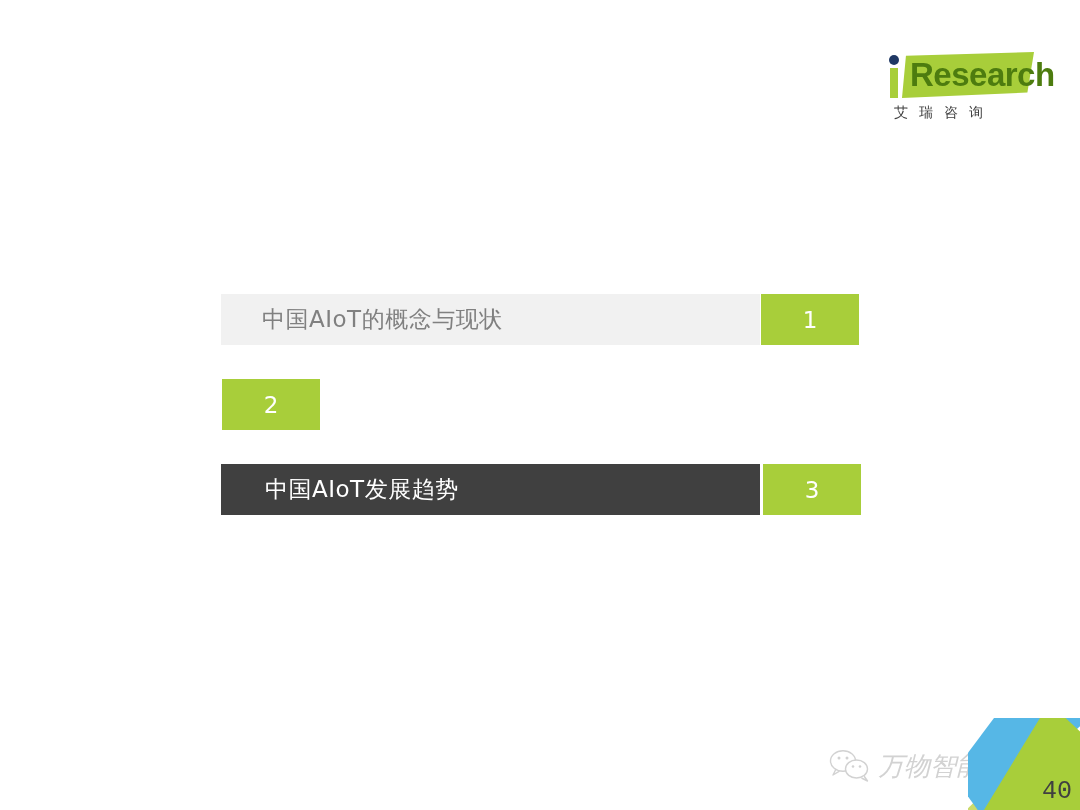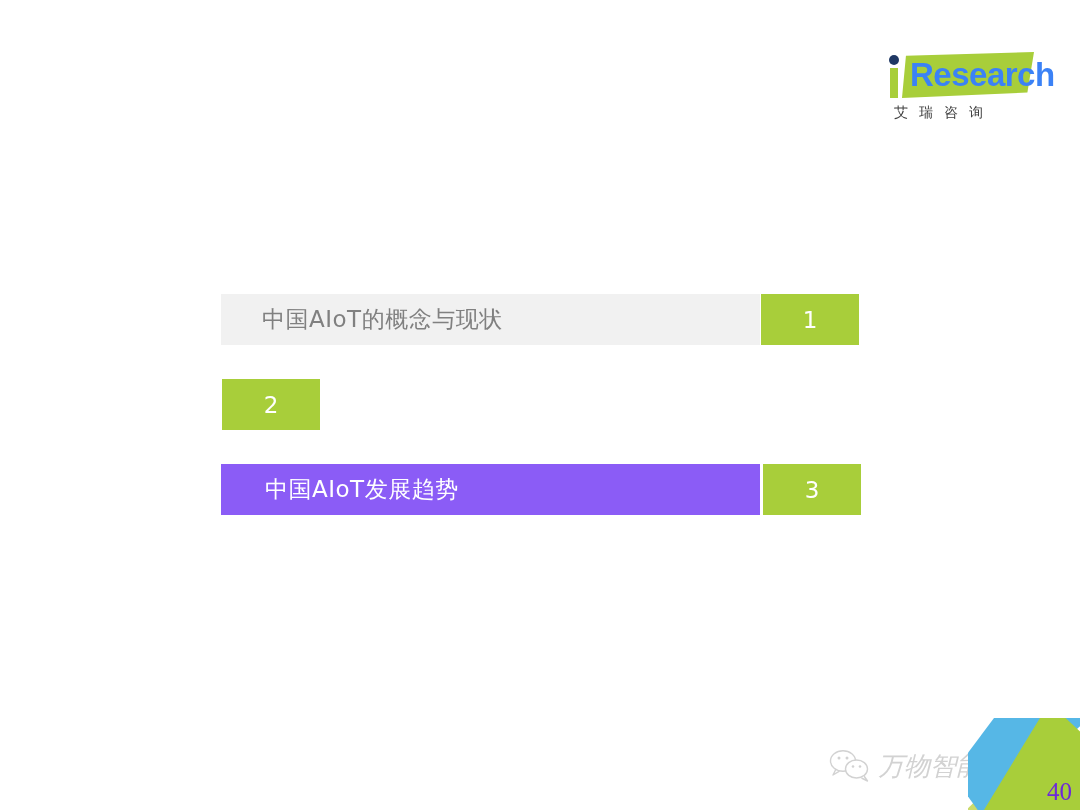--- a/index.html
+++ b/index.html
@@ -54,21 +54,21 @@
     border-radius: 50%;
     background: #1F3864;
   }
   .logo-word {
     position: absolute;
     left: 26px;
     top: 2px;
     font-size: 33px;
     line-height: 42px;
     font-weight: bold;
-    color: #3b82f6;
+    color: #4d7c0f;
     letter-spacing: -0.5px;
     font-family: "Liberation Sans", "DejaVu Sans", sans-serif;
   }
   .logo-sub {
     position: absolute;
     left: 10px;
     top: 52px;
     width: 140px;
     font-size: 14px;
     color: #404040;
@@ -117,21 +117,21 @@
     align-items: center;
     justify-content: center;
   }
   .row-num span {
     font-size: 23px;
     color: #FFFFFF;
     font-family: "DejaVu Sans", "Liberation Sans", sans-serif;
   }
 
   .agenda-row.active .row-title {
-    background: #8b5cf6;
+    background: #404040;
     padding-left: 44px;
   }
   .agenda-row.active .row-title span {
     color: #FFFFFF;
   }
   .agenda-row.active .row-num {
     margin-left: 3px;
   }
 
   
@@ -193,22 +193,22 @@
     width: 170px;
     height: 160px;
     background: #CBDB6B;
     clip-path: polygon(56% 14%, 86% 40%, 46% 100%, 6% 66%);
   }
   .page-number {
     position: absolute;
     right: 8px;
     bottom: 4px;
     font-size: 25px;
-    color: #6d28d9;
-    font-family: Liberation Serif, serif;
+    color: #404040;
+    font-family: Liberation Mono, monospace;
     z-index: 5;
   }
 </style>
 </head>
 <body>
 
 <div class="logo-block">
   <div class="logo-mark">
     <div class="logo-parallelogram"></div>
     <div class="logo-i-stem"></div>

